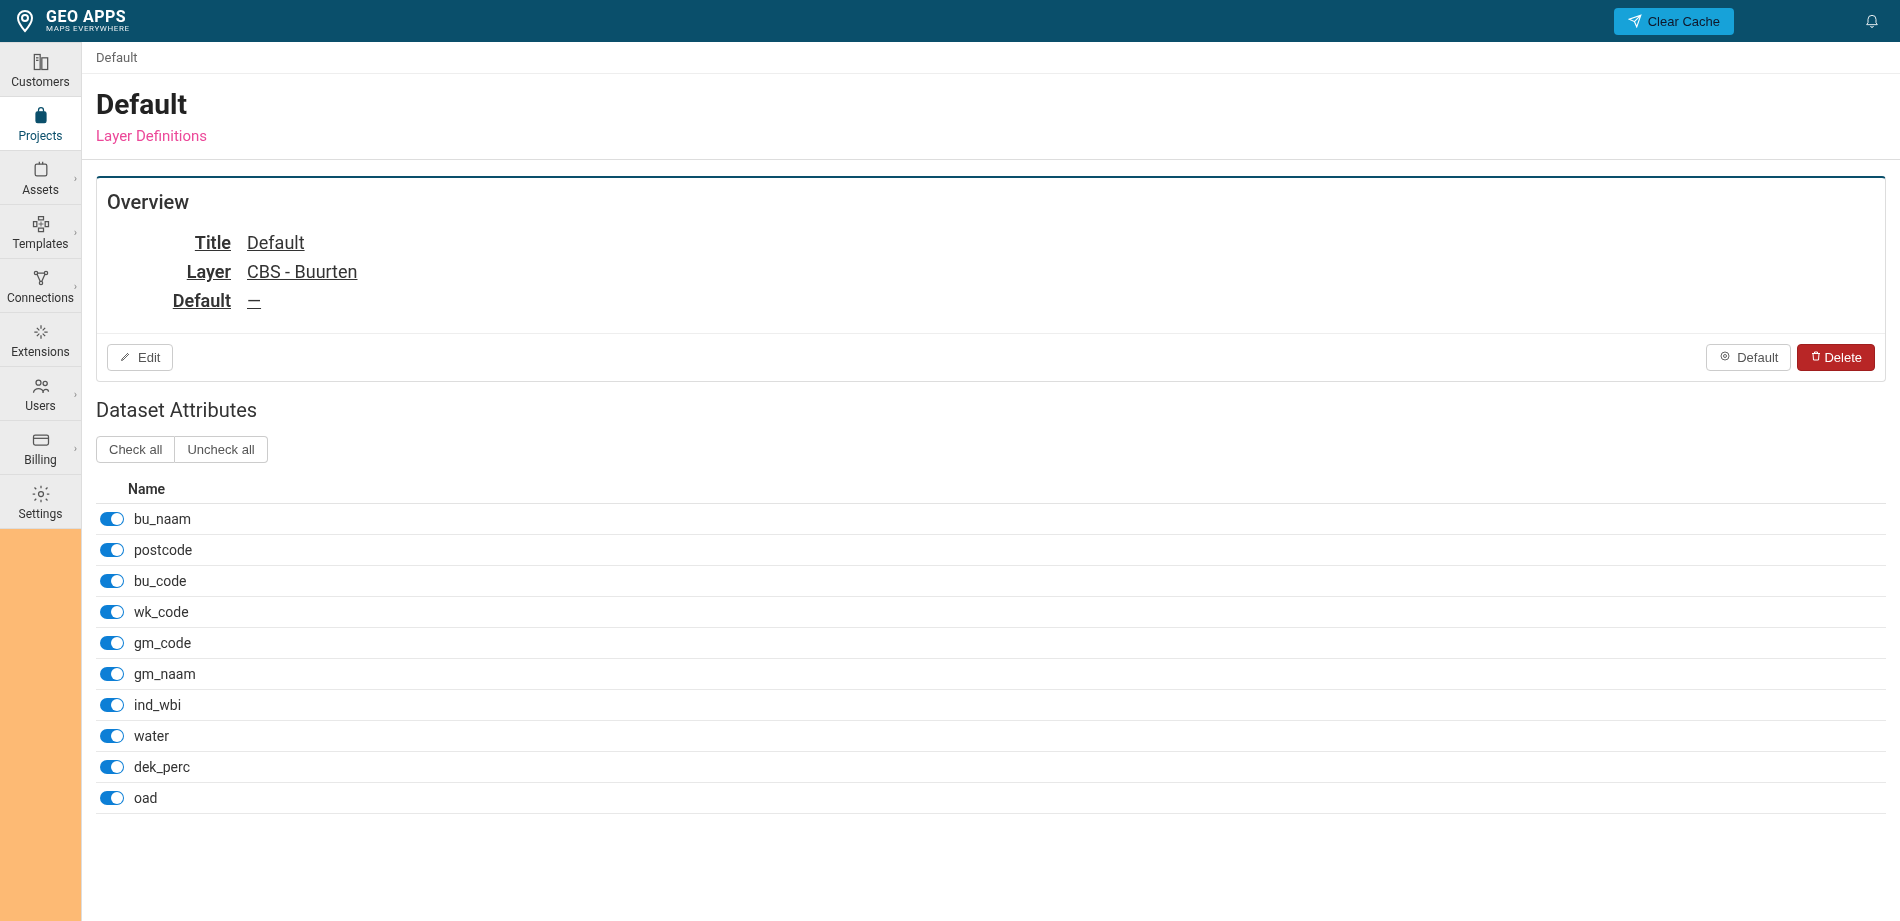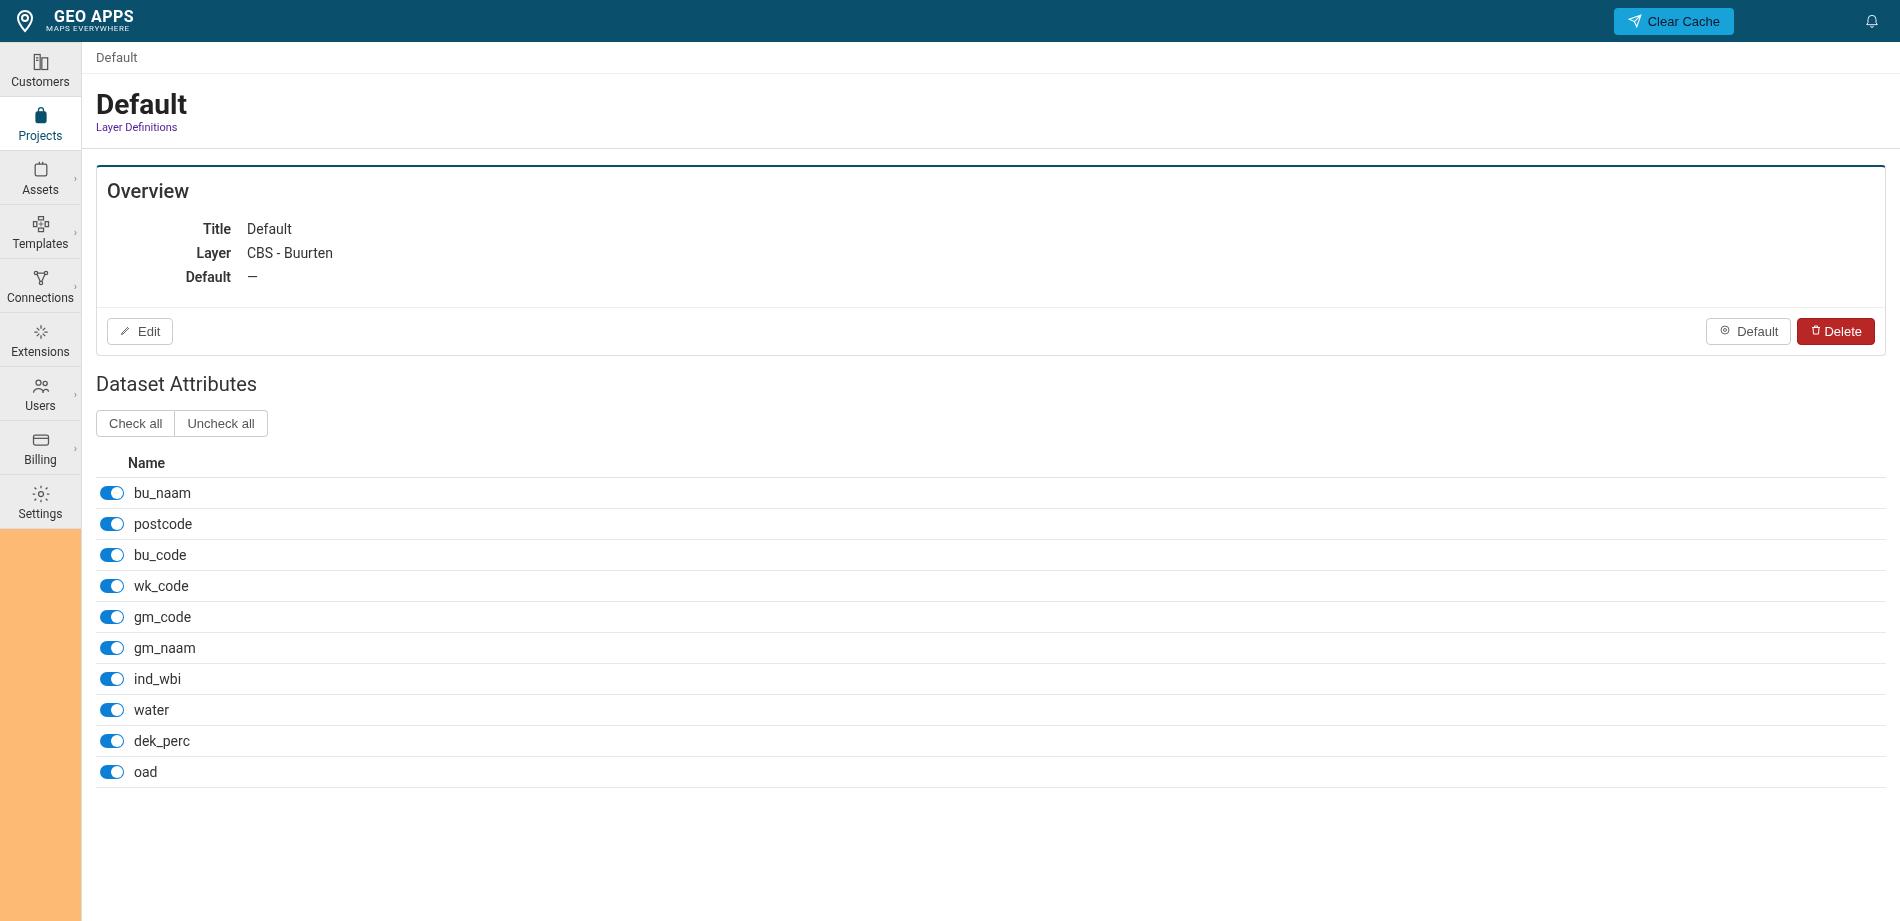--- a/index.html
+++ b/index.html
@@ -25,21 +25,21 @@
     .brand {
       display: flex;
       align-items: center;
       gap: 8px;
     }
     .brand-logo {
       width: 26px; height: 26px;
       display:flex;align-items:center;justify-content:center;
     }
     .brand-text { line-height: 1; }
-    .brand-title { font-weight: 700; font-size: 16px; letter-spacing: 0.5px; margin-left: 8px; }
+    .brand-title { font-weight: 700; font-size: 16px; letter-spacing: 0.5px; }
     .brand-sub { font-size: 8px; letter-spacing: 0.6px; opacity: .9; }
     .topbar-right { display: flex; align-items: center; gap: 130px; }
     .btn-clear-cache {
       background: #17a2d9;
       border: none;
       color: #0f172a;
       padding: 6px 14px;
       border-radius: 4px;
       font-size: 13px;
       cursor: pointer;
@@ -84,36 +84,36 @@
       font-size: 13px;
       color: #666;
       border-bottom: 1px solid #eee;
       background:#fff;
     }
     .page-header {
       padding: 14px 14px 14px;
       border-bottom: 1px solid #ddd;
     }
     .page-title { font-size: 28px; font-weight: 700; color: #222; }
-    .page-subtitle { font-size: 11px; color: #4c1d95; margin-top: 0; }
+    .page-subtitle { font-size: 15px; color: #ec4899; margin-top: 6px; }
     .panel {
       margin: 16px 14px;
       border: 1px solid #ddd;
       border-top: 2px solid #0a4f6b;
       border-radius: 4px;
       background: #fff;
     }
     .panel-title {
       font-size: 20px; font-weight: 500; color: #333;
       padding: 12px 10px 10px;
     }
     .overview-rows {
       padding: 4px 10px 18px;
     }
-    .ov-row { display:flex; padding: 4px 0; font-size: 14px; }
+    .ov-row { display:flex; padding: 4px 0; font-size: 18px; text-decoration: underline; }
     .ov-label { width: 140px; text-align: right; padding-right: 16px; font-weight: 600; color: #333;}
     .ov-value { color: #333; }
     .panel-footer {
       border-top: 1px solid #eee;
       padding: 10px;
       display:flex; justify-content: space-between; align-items:center;
     }
     .btn-outline {
       background:#fff; border:1px solid #ccc; border-radius:4px;
       padding:5px 12px; font-size:13px; color:#555; cursor:pointer;

